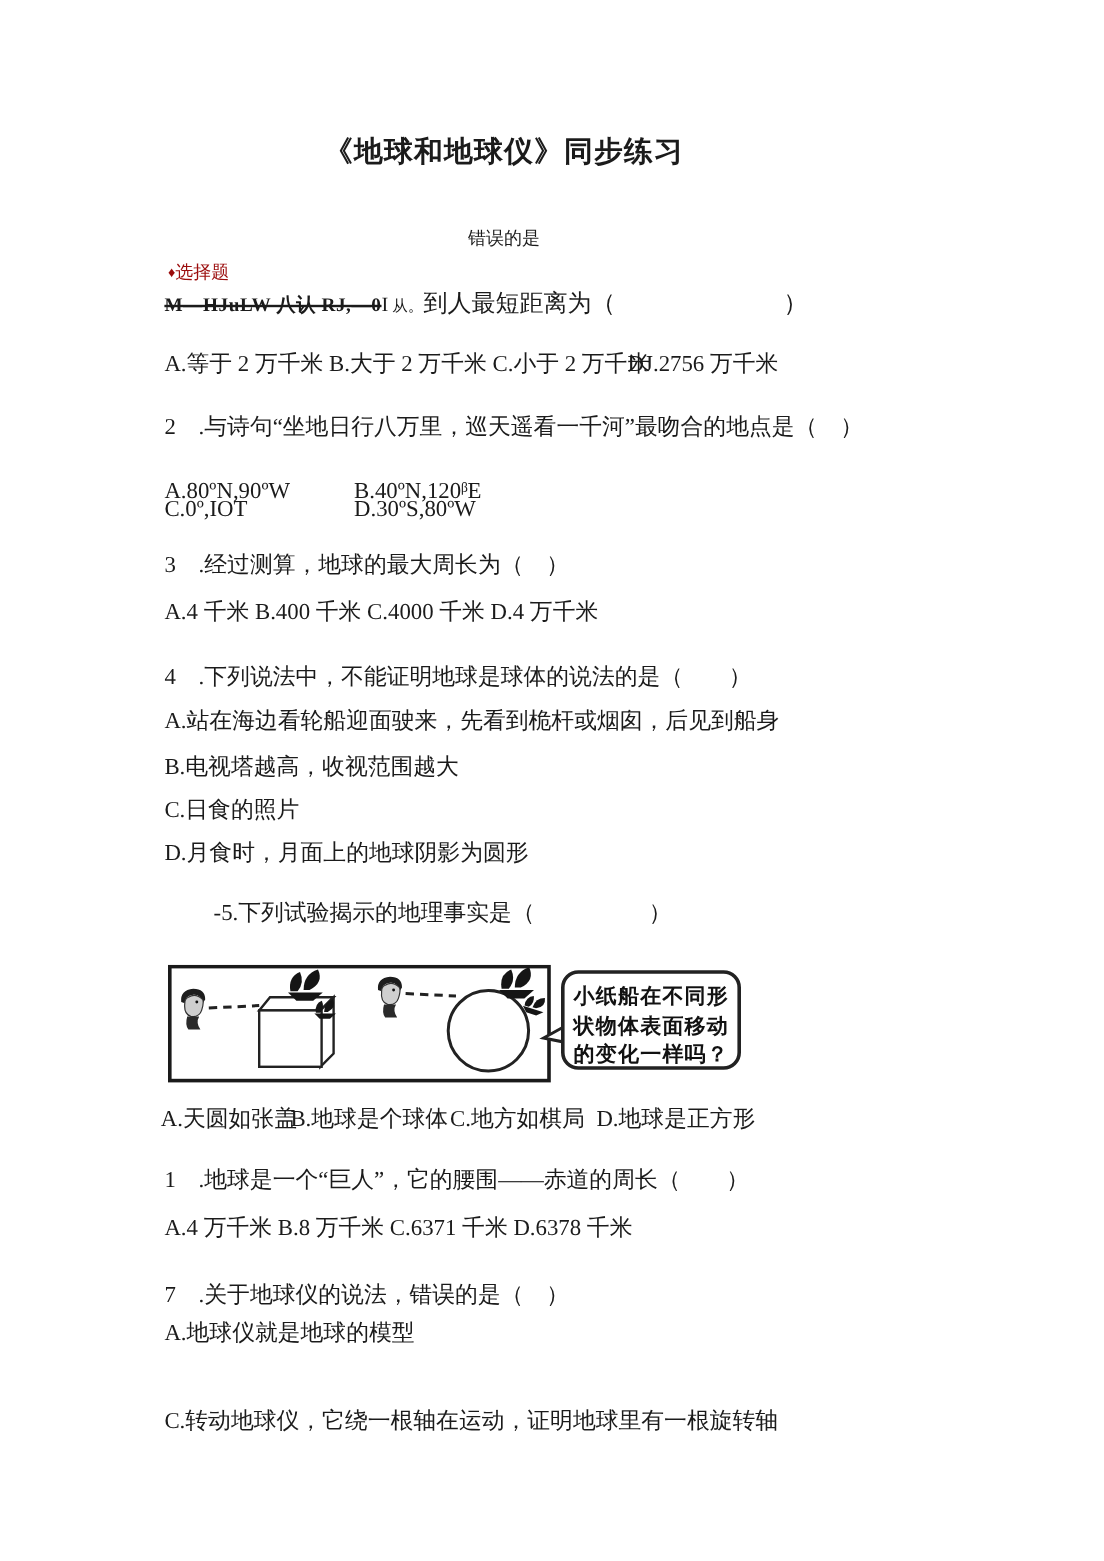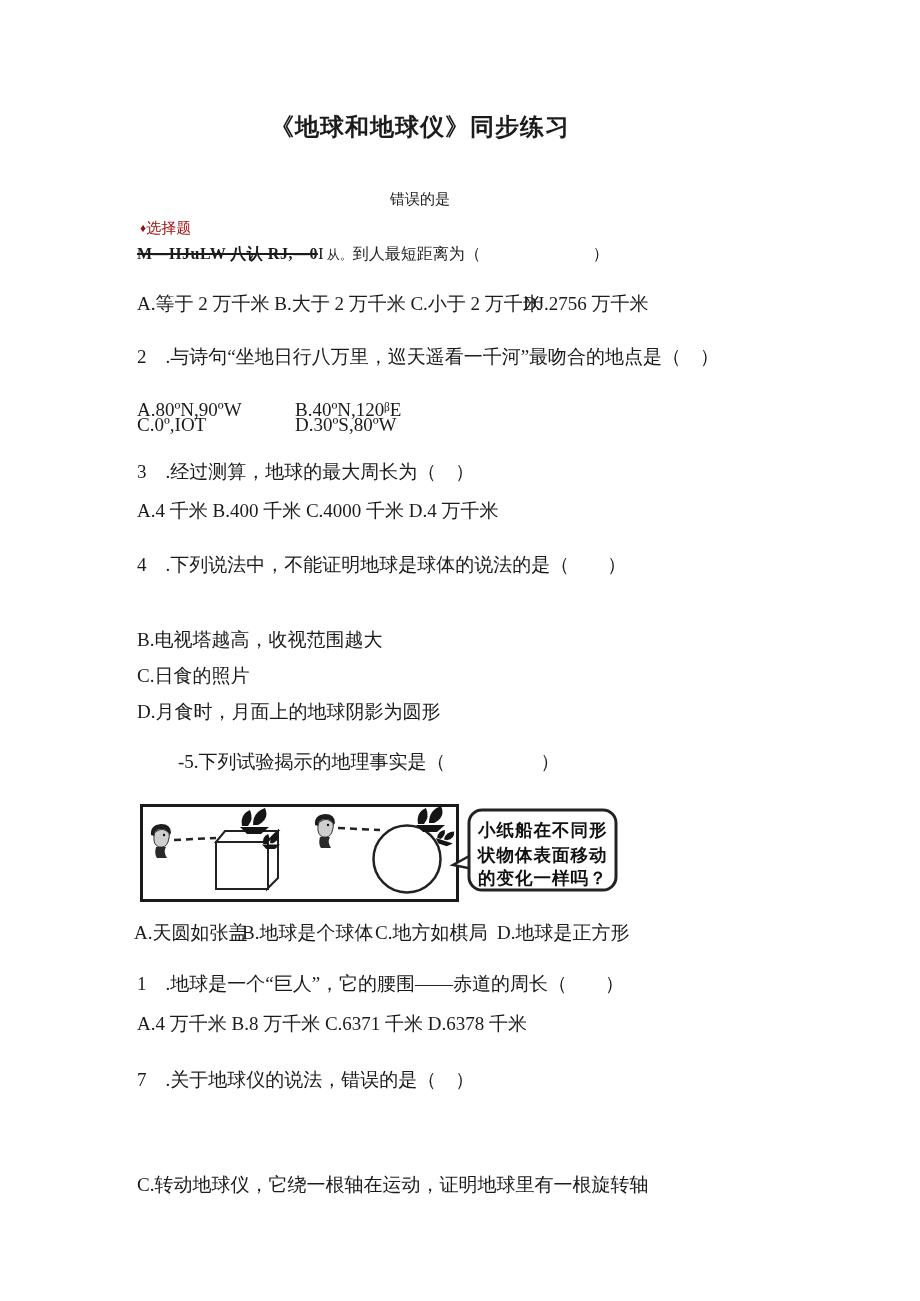--- a/index.html
+++ b/index.html
@@ -18,21 +18,21 @@
   .section{font-size:15px;color:#9b0c0c;}
   .section .diamond{font-size:12px;vertical-align:1px;}
   .strike{
     font-weight:bold;font-size:16px;
     text-decoration:line-through;
     text-decoration-thickness:1.5px;
     letter-spacing:.5px;
   }
   .small-tail{font-size:13px;}
   .tail-cap{font-size:17px;}
-  .stem-big{font-size:16px;}
+  .stem-big{font-size:20px;}
   .col-b{position:absolute;left:158px;}
   svg text{
     font-family:"Liberation Serif","DejaVu Serif",serif;
     font-weight:bold;fill:#111111;
   }
 </style>
 </head>
 <body>
 
 <div id="page">
@@ -60,20 +60,21 @@
   </div>
   <div class="abs" style="left:137px;top:413px;width:700px;">
     <span>C.0º,IOT</span>
     <span class="col-b">D.30ºS,80ºW</span>
   </div>
 
   <div class="abs" style="left:137px;top:460px;">3　.经过测算，地球的最大周长为（　）</div>
   <div class="abs" style="left:137px;top:499px;">A.4 千米 B.400 千米 C.4000 千米 D.4 万千米</div>
 
   <div class="abs" style="left:137px;top:553px;">4　.下列说法中，不能证明地球是球体的说法的是（　　）</div>
+  <div class="abs" style="left:137px;top:590px;">A.站在海边看轮船迎面驶来，先看到桅杆或烟囱，后见到船身</div>
   <div class="abs" style="left:137px;top:628px;">B.电视塔越高，收视范围越大</div>
   <div class="abs" style="left:137px;top:664px;">C.日食的照片</div>
   <div class="abs" style="left:137px;top:700px;">D.月食时，月面上的地球阴影为圆形</div>
 
   <div class="abs" style="left:150px;top:750px;margin-left:28px;">-5.下列试验揭示的地理事实是（　　　　　）</div>
 
   <svg class="abs" style="left:140px;top:804px;" width="480" height="100" viewBox="0 0 480 100">
 
     <rect x="1.5" y="1.5" width="316" height="95" fill="#ffffff" stroke="#1a1a1a" stroke-width="3"></rect>
 
@@ -120,15 +121,16 @@
     <span style="position:absolute;left:134px;">A.天圆如张盖</span>
     <span style="position:absolute;left:242px;">B.地球是个球体</span>
     <span style="position:absolute;left:375px;">C.地方如棋局</span>
     <span style="position:absolute;left:497px;">D.地球是正方形</span>
   </div>
 
   <div class="abs" style="left:137px;top:972px;">1　.地球是一个“巨人”，它的腰围——赤道的周长（　　）</div>
   <div class="abs" style="left:137px;top:1012px;">A.4 万千米 B.8 万千米 C.6371 千米 D.6378 千米</div>
 
   <div class="abs" style="left:137px;top:1068px;">7　.关于地球仪的说法，错误的是（　）</div>
+  <div class="abs" style="left:137px;top:1100px;">A.地球仪就是地球的模型</div>
   <div class="abs" style="left:137px;top:1173px;">C.转动地球仪，它绕一根轴在运动，证明地球里有一根旋转轴</div>
 
 </div>
 
 </body></html>

